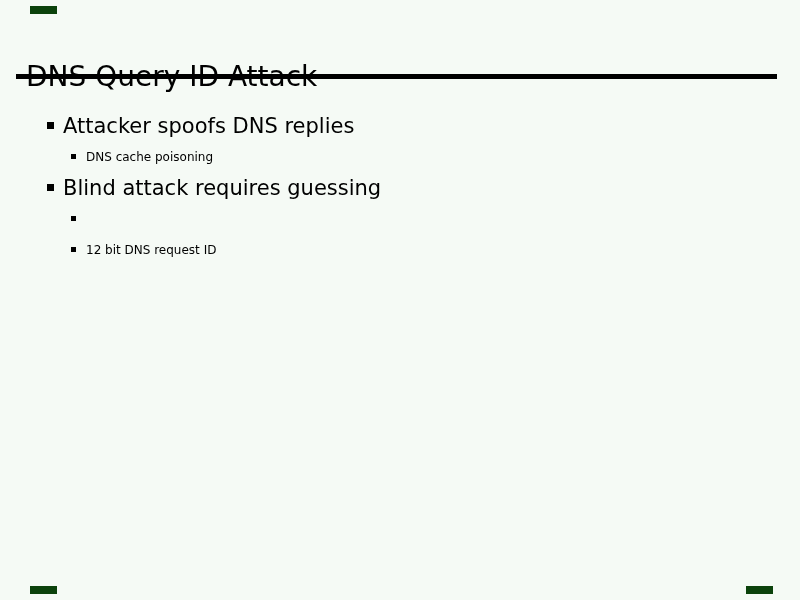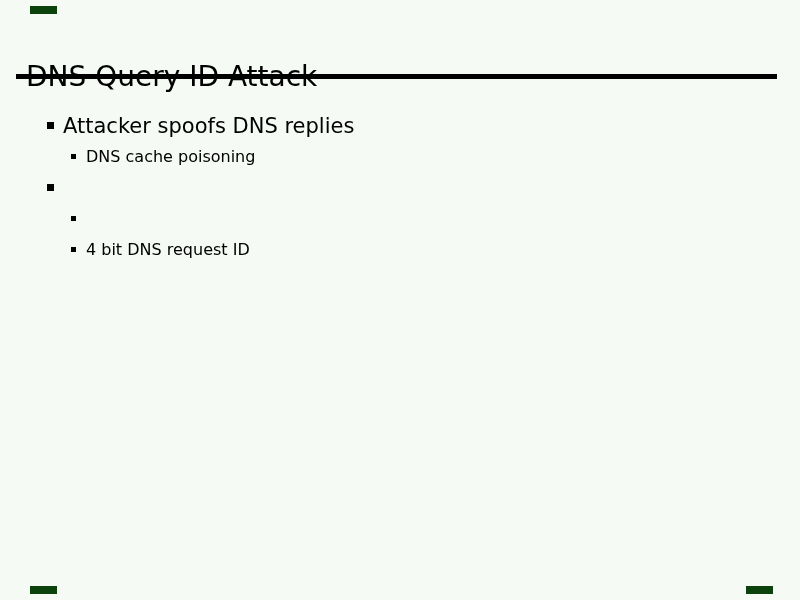--- a/index.html
+++ b/index.html
@@ -58,21 +58,21 @@
     padding-left: 47px;
     font-size: 21px;
   }
   .bullet.level1 .marker {
     width: 7px;
     height: 7px;
     margin-right: 9px;
   }
   .bullet.level2 {
     padding-left: 71px;
-    font-size: 16px;
+    font-size: 12px;
   }
   .bullet.level2 .marker {
     width: 5px;
     height: 5px;
     margin-right: 10px;
   }
   .corner-mark {
     position: absolute;
     width: 27px;
     height: 8px;
@@ -97,27 +97,28 @@
       <div class="bullet level1">
         <span class="marker"></span>
         <span>Attacker spoofs DNS replies</span>
       </div>
       <div class="bullet level2">
         <span class="marker"></span>
         <span>DNS cache poisoning</span>
       </div>
       <div class="bullet level1">
         <span class="marker"></span>
+        <span>Blind attack requires guessing</span>
       </div>
       <div class="bullet level2">
         <span class="marker"></span>
       </div>
       <div class="bullet level2">
         <span class="marker"></span>
-        <span>4 bit DNS request ID</span>
+        <span>12 bit DNS request ID</span>
       </div>
     </div>
 
   <div class="corner-mark bottom-left"></div>
 
   <div class="corner-mark bottom-right"></div>
 
 </div>
 
 </body></html>

